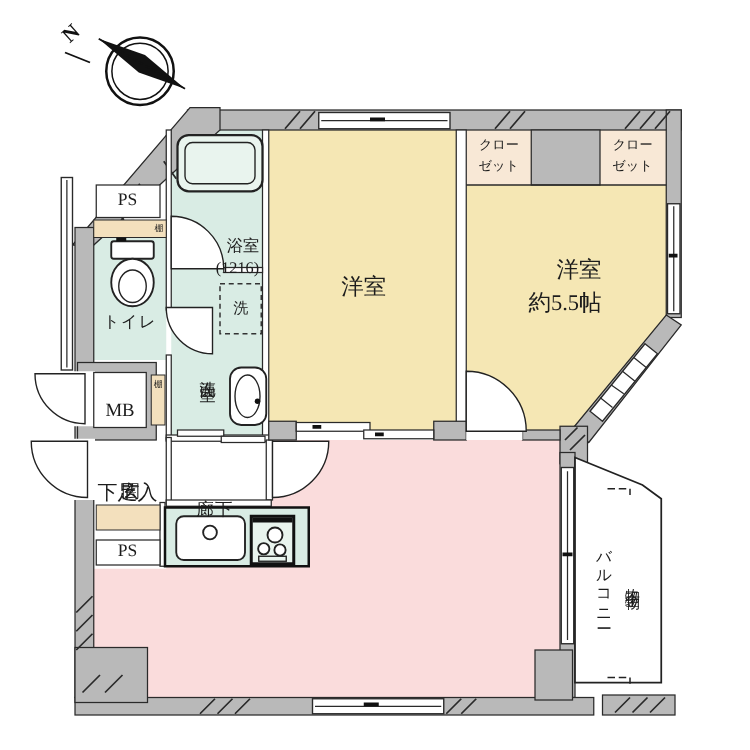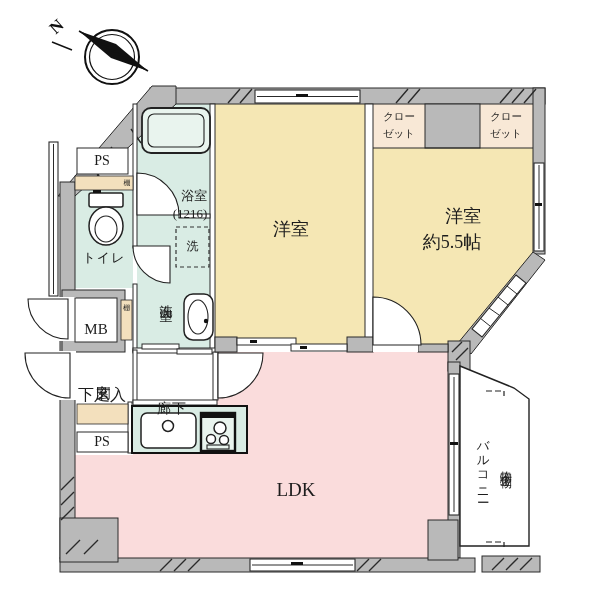--- a/index.html
+++ b/index.html
@@ -217,21 +217,20 @@
   <div class="lbl" style="left:291px;top:229px;font-size:18px;">
     <div>洋室</div>
   </div>
 
   <div class="lbl" style="left:452px;top:229px;font-size:18px;">
     <div>洋室</div>
     <div>約5.5帖</div>
   </div>
 
   <div class="lbl" style="left:296px;top:490px;font-size:19px;">
-    <div>LDK</div>
   </div>
 
   <div class="lbl" style="left:399px;top:126px;font-size:10.5px;line-height:1.6;">
     <div>クロー</div>
     <div>ゼット</div>
   </div>
 
   <div class="lbl" style="left:506px;top:126px;font-size:10.5px;line-height:1.6;">
     <div>クロー</div>
     <div>ゼット</div>

